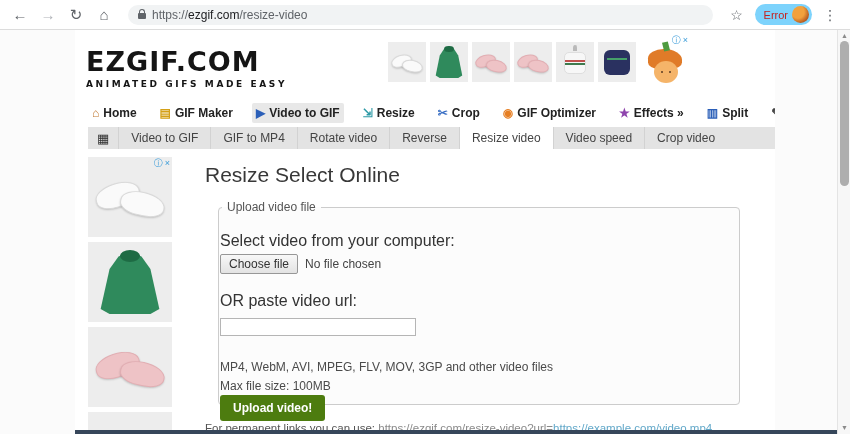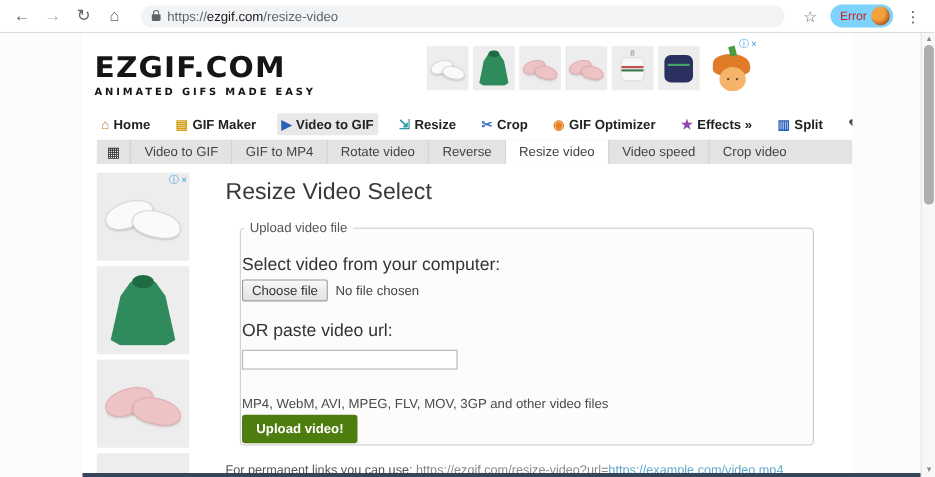--- a/index.html
+++ b/index.html
@@ -253,33 +253,34 @@
       </div>
     <div class="tile lg pink">
         <span class="shoeA"></span>
         <span class="shoeB"></span>
       </div>
     <div class="tile lg pink">
         <span class="shoeA"></span>
       </div>
   </div>
 
-  <h1 class="page-title">Resize Video Select</h1>
+  <h1 class="page-title">Resize Select Online</h1>
 
   <fieldset class="upload">
     <legend>Upload video file</legend>
     <div class="frm-label">Select video from your computer:</div>
     <div class="file-row">
       <button class="choose-btn">Choose file</button>
       <span class="no-file">No file chosen</span>
     </div>
     <div class="frm-label url-label">OR paste video url:</div>
     <input class="url-input" type="text" value="" style="">
     <div class="formats">
       <div>MP4, WebM, AVI, MPEG, FLV, MOV, 3GP and other video files</div>
+      <div>Max file size: 100MB</div>
     </div>
     <button class="upload-btn">Upload video!</button>
   </fieldset>
 
   <div class="footer-note">
     <span>For permanent links you can use: </span><span class="tpl">https://ezgif.com/resize-video?url=</span><a>https://example.com/video.mp4</a>
   </div>
 </div>
 
 <div class="bottom-strip"></div>

